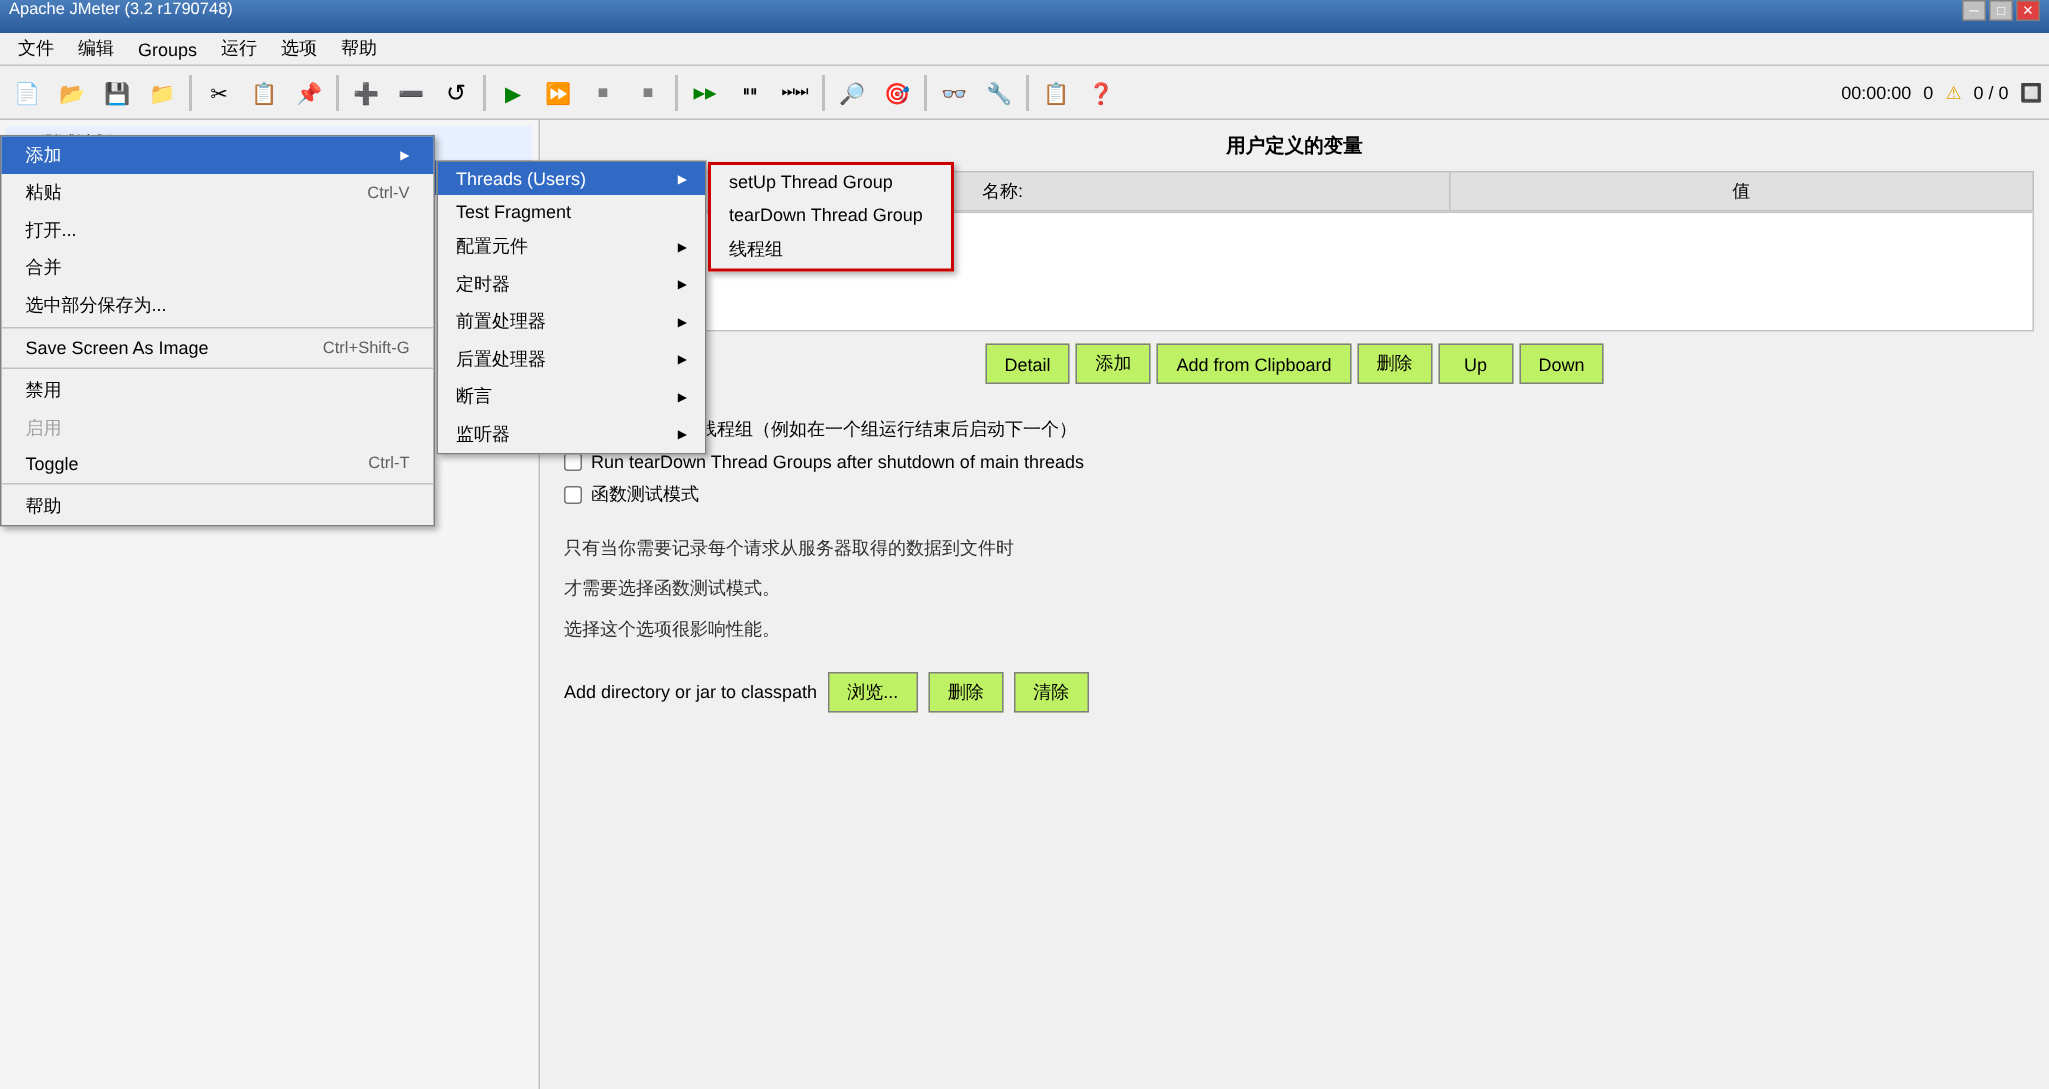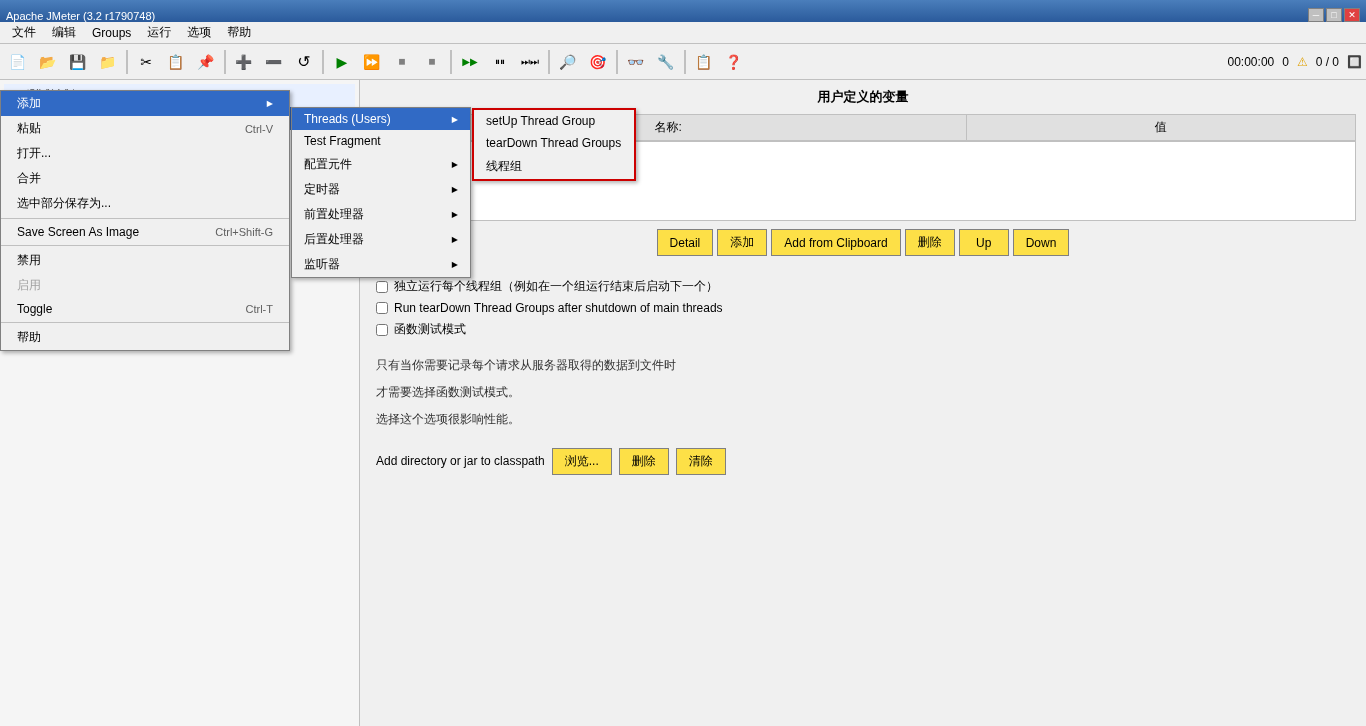--- a/index.html
+++ b/index.html
@@ -11,21 +11,21 @@
       height: 726px;
       overflow: hidden;
     }
 
     
     .title-bar {
       background: linear-gradient(to bottom, #4a7ebb, #2a5a9b);
       color: white;
       height: 22px;
       display: flex;
-      align-items: flex-end;
+      align-items: flex-start;
       padding: 0 6px;
       justify-content: space-between;
     }
     .title-bar-text {
       font-size: 11px;
     }
     .title-bar-buttons {
       display: flex;
       gap: 2px;
     }
@@ -209,21 +209,21 @@
 
     
     .btn-row {
       display: flex;
       justify-content: center;
       gap: 4px;
       padding: 8px;
     }
     .action-btn {
       padding: 4px 12px;
-      background: #fde047;
+      background: #bef264;
       border: 1px solid #808080;
       cursor: pointer;
       font-size: 12px;
       min-width: 50px;
     }
 
     
     .check-section {
       padding: 8px 16px;
     }
@@ -421,29 +421,32 @@
         <div class="ctx-item has-sub">
           <span>定时器</span>
         </div>
         <div class="ctx-item has-sub">
           <span>前置处理器</span>
         </div>
         <div class="ctx-item has-sub">
           <span>后置处理器</span>
         </div>
         <div class="ctx-item has-sub">
+          <span>断言</span>
+        </div>
+        <div class="ctx-item has-sub">
           <span>监听器</span>
         </div>
 
         <div class="submenu-2" style="top: 0;">
           <div class="ctx-item">
             <span>setUp Thread Group</span>
           </div>
           <div class="ctx-item">
-            <span>tearDown Thread Groups</span>
+            <span>tearDown Thread Group</span>
           </div>
           <div class="ctx-item">
             <span>线程组</span>
           </div>
         </div>
       </div>
     </div>
   </div>
 
   <div class="right-panel">

